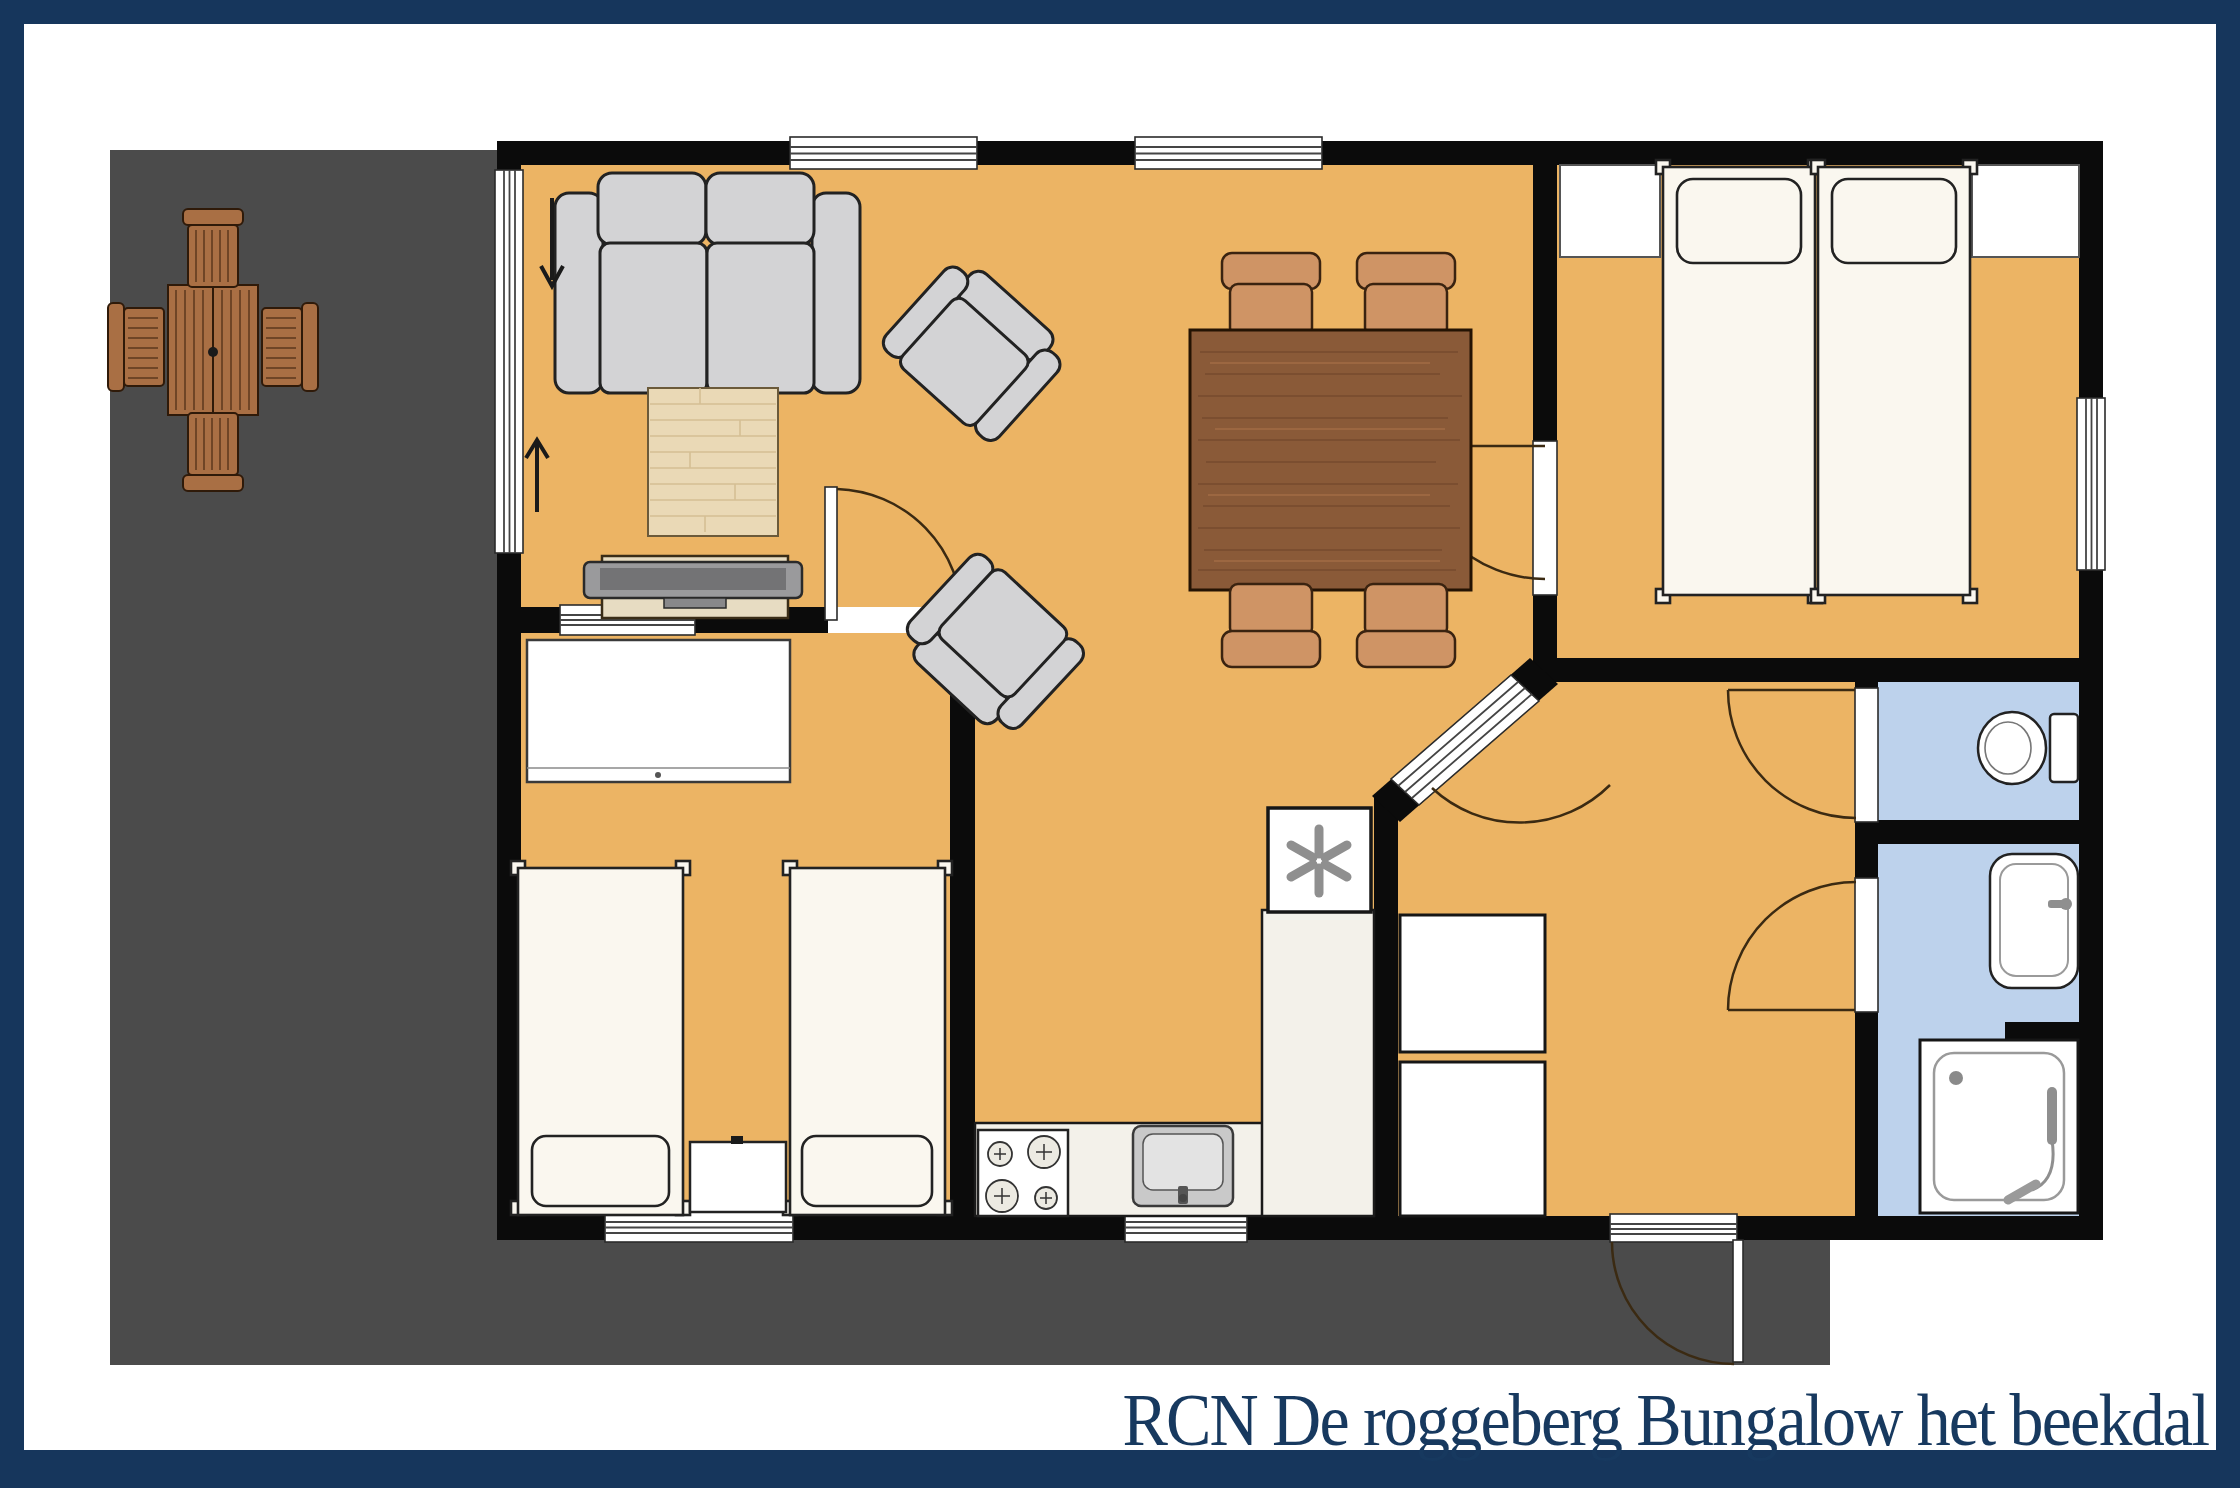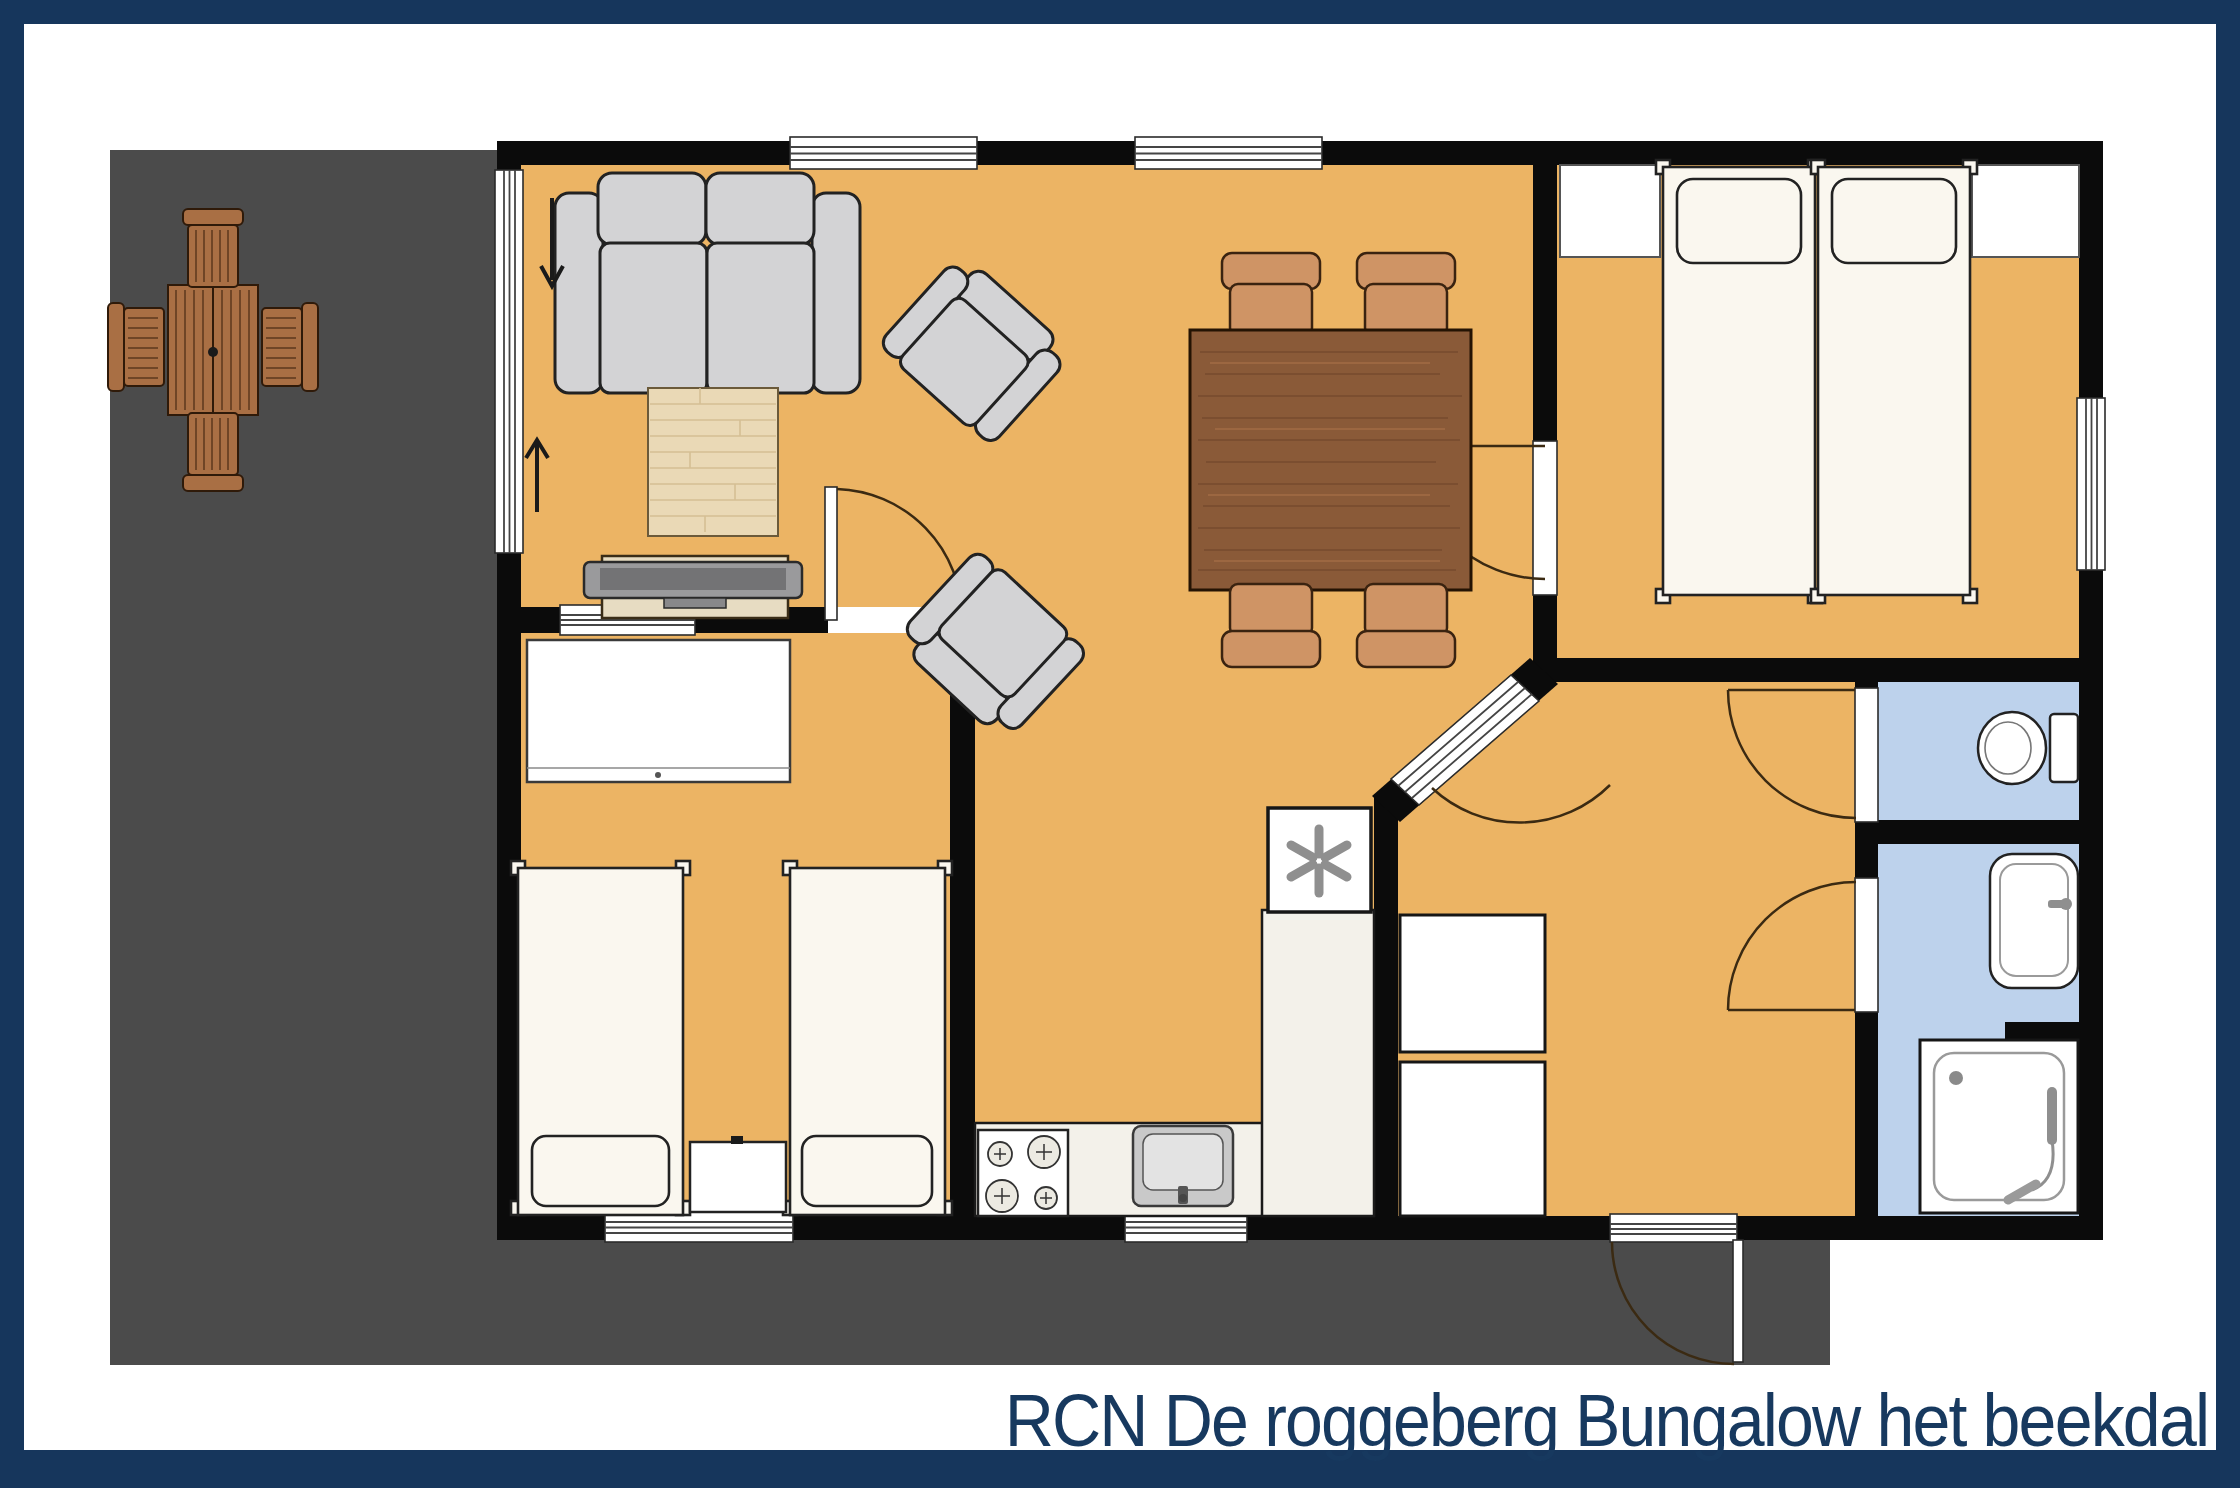--- a/index.html
+++ b/index.html
@@ -1,16 +1,16 @@
 <!DOCTYPE html>
 <html style="--border: #16365c; --white: #ffffff; --terrace: #4b4b4b; --wall: #0b0b0b; --floor: #ecb464; --wet: #bdd2ec; --paper: #faf7ef; --furn_gray: #d3d3d5; --outline: #222222; --counter: #f3f1ea; --rug: #ead9b6; --rug_line: #d5bf94; --dining_wood: #8a5a38; --chair_tan: #cf9465; --patio_wood: #a96f44; --patio_slat: #6f4526; --arc: #3b2a12; --icon_gray: #8f8f8f; --tv: #9a9a9c; --tv_screen: #737375; --cabinet: #e7dcc2; --title: #17395f;"><head>
 <meta charset="utf-8">
 <style>
   html,body{margin:0;padding:0;background:#e9e9e9;font-family:"Liberation Sans",sans-serif;}
-  .stage{position:relative;width:2240px;height:1488px;overflow:hidden;background:var(--white,#fff);}
+  .stage{position:relative;width:2240px;height:1488px;overflow:hidden;background:var(--white,#fff);font-family:Liberation Serif, serif;}
   .stage svg{position:absolute;left:0;top:0;width:2240px;height:1488px;display:block;}
   .plan-title{
     position:absolute;top:1378px;right:32px;
     font-size:74px;letter-spacing:-2px;font-weight:400;
     color:var(--title,#17395f);white-space:nowrap;
     transform:scaleX(.92);transform-origin:100% 50%;
   }
   
   .wl{fill:var(--wall);}
   .fl{fill:var(--floor);}

